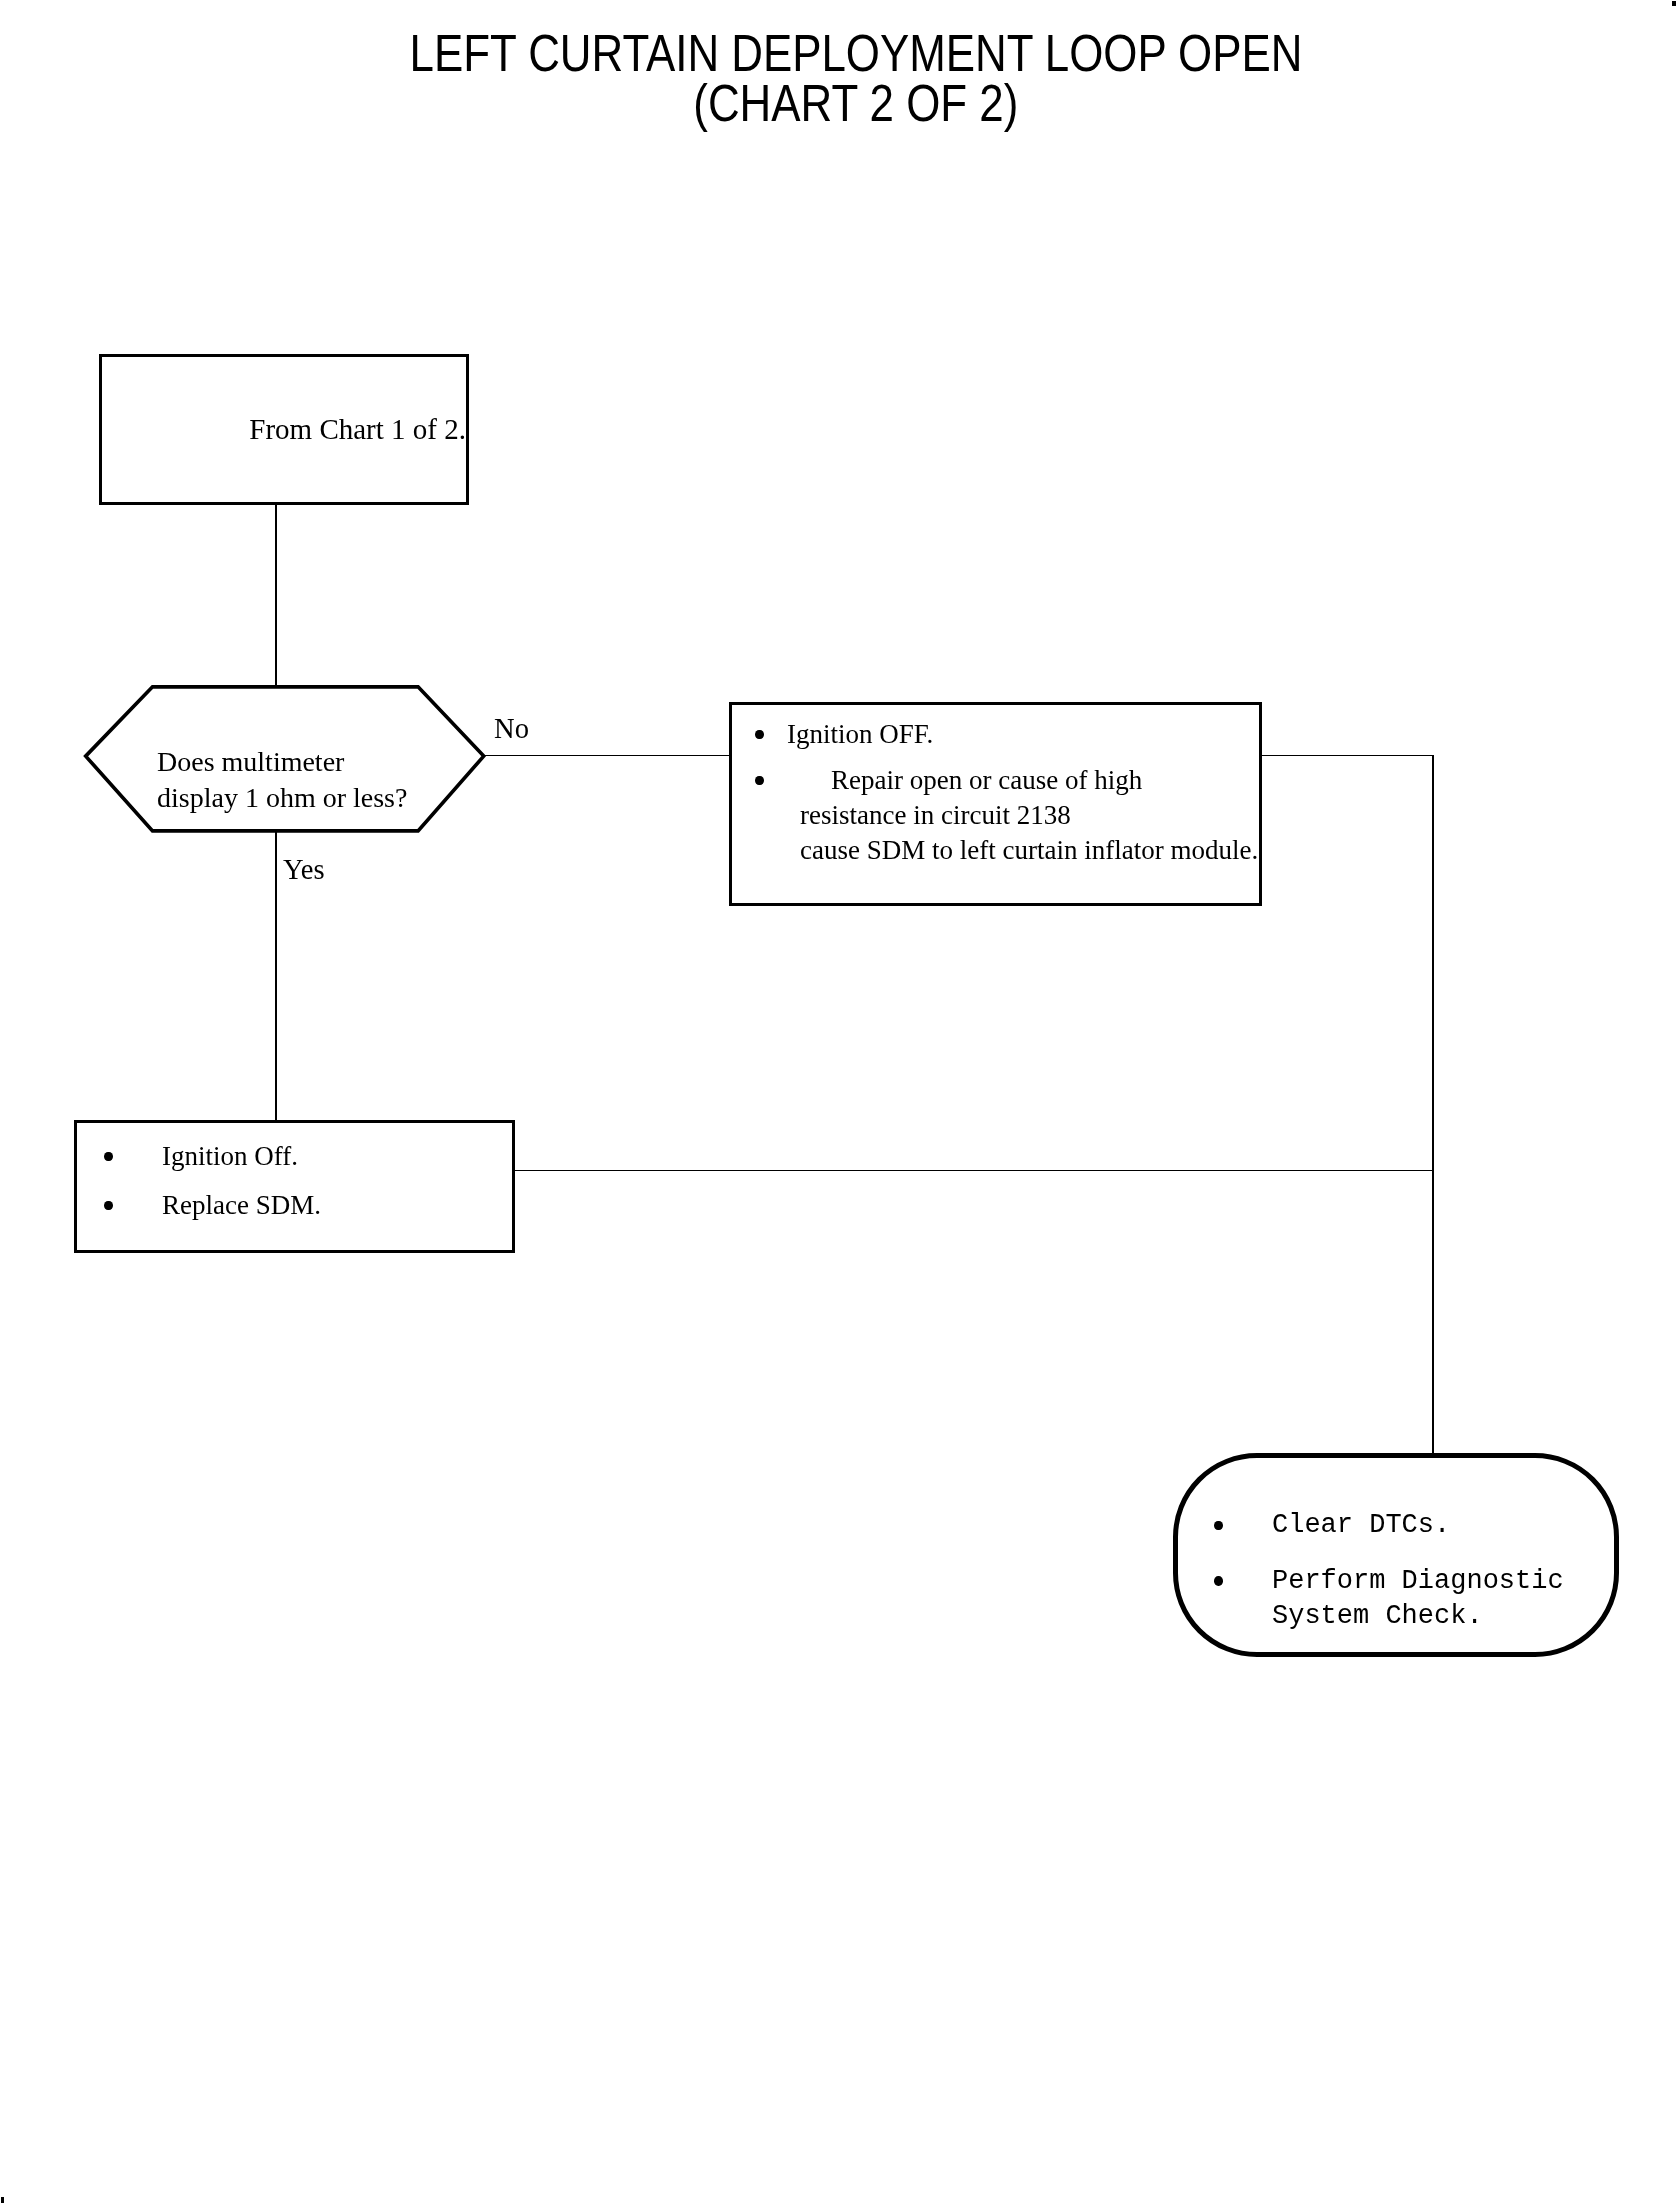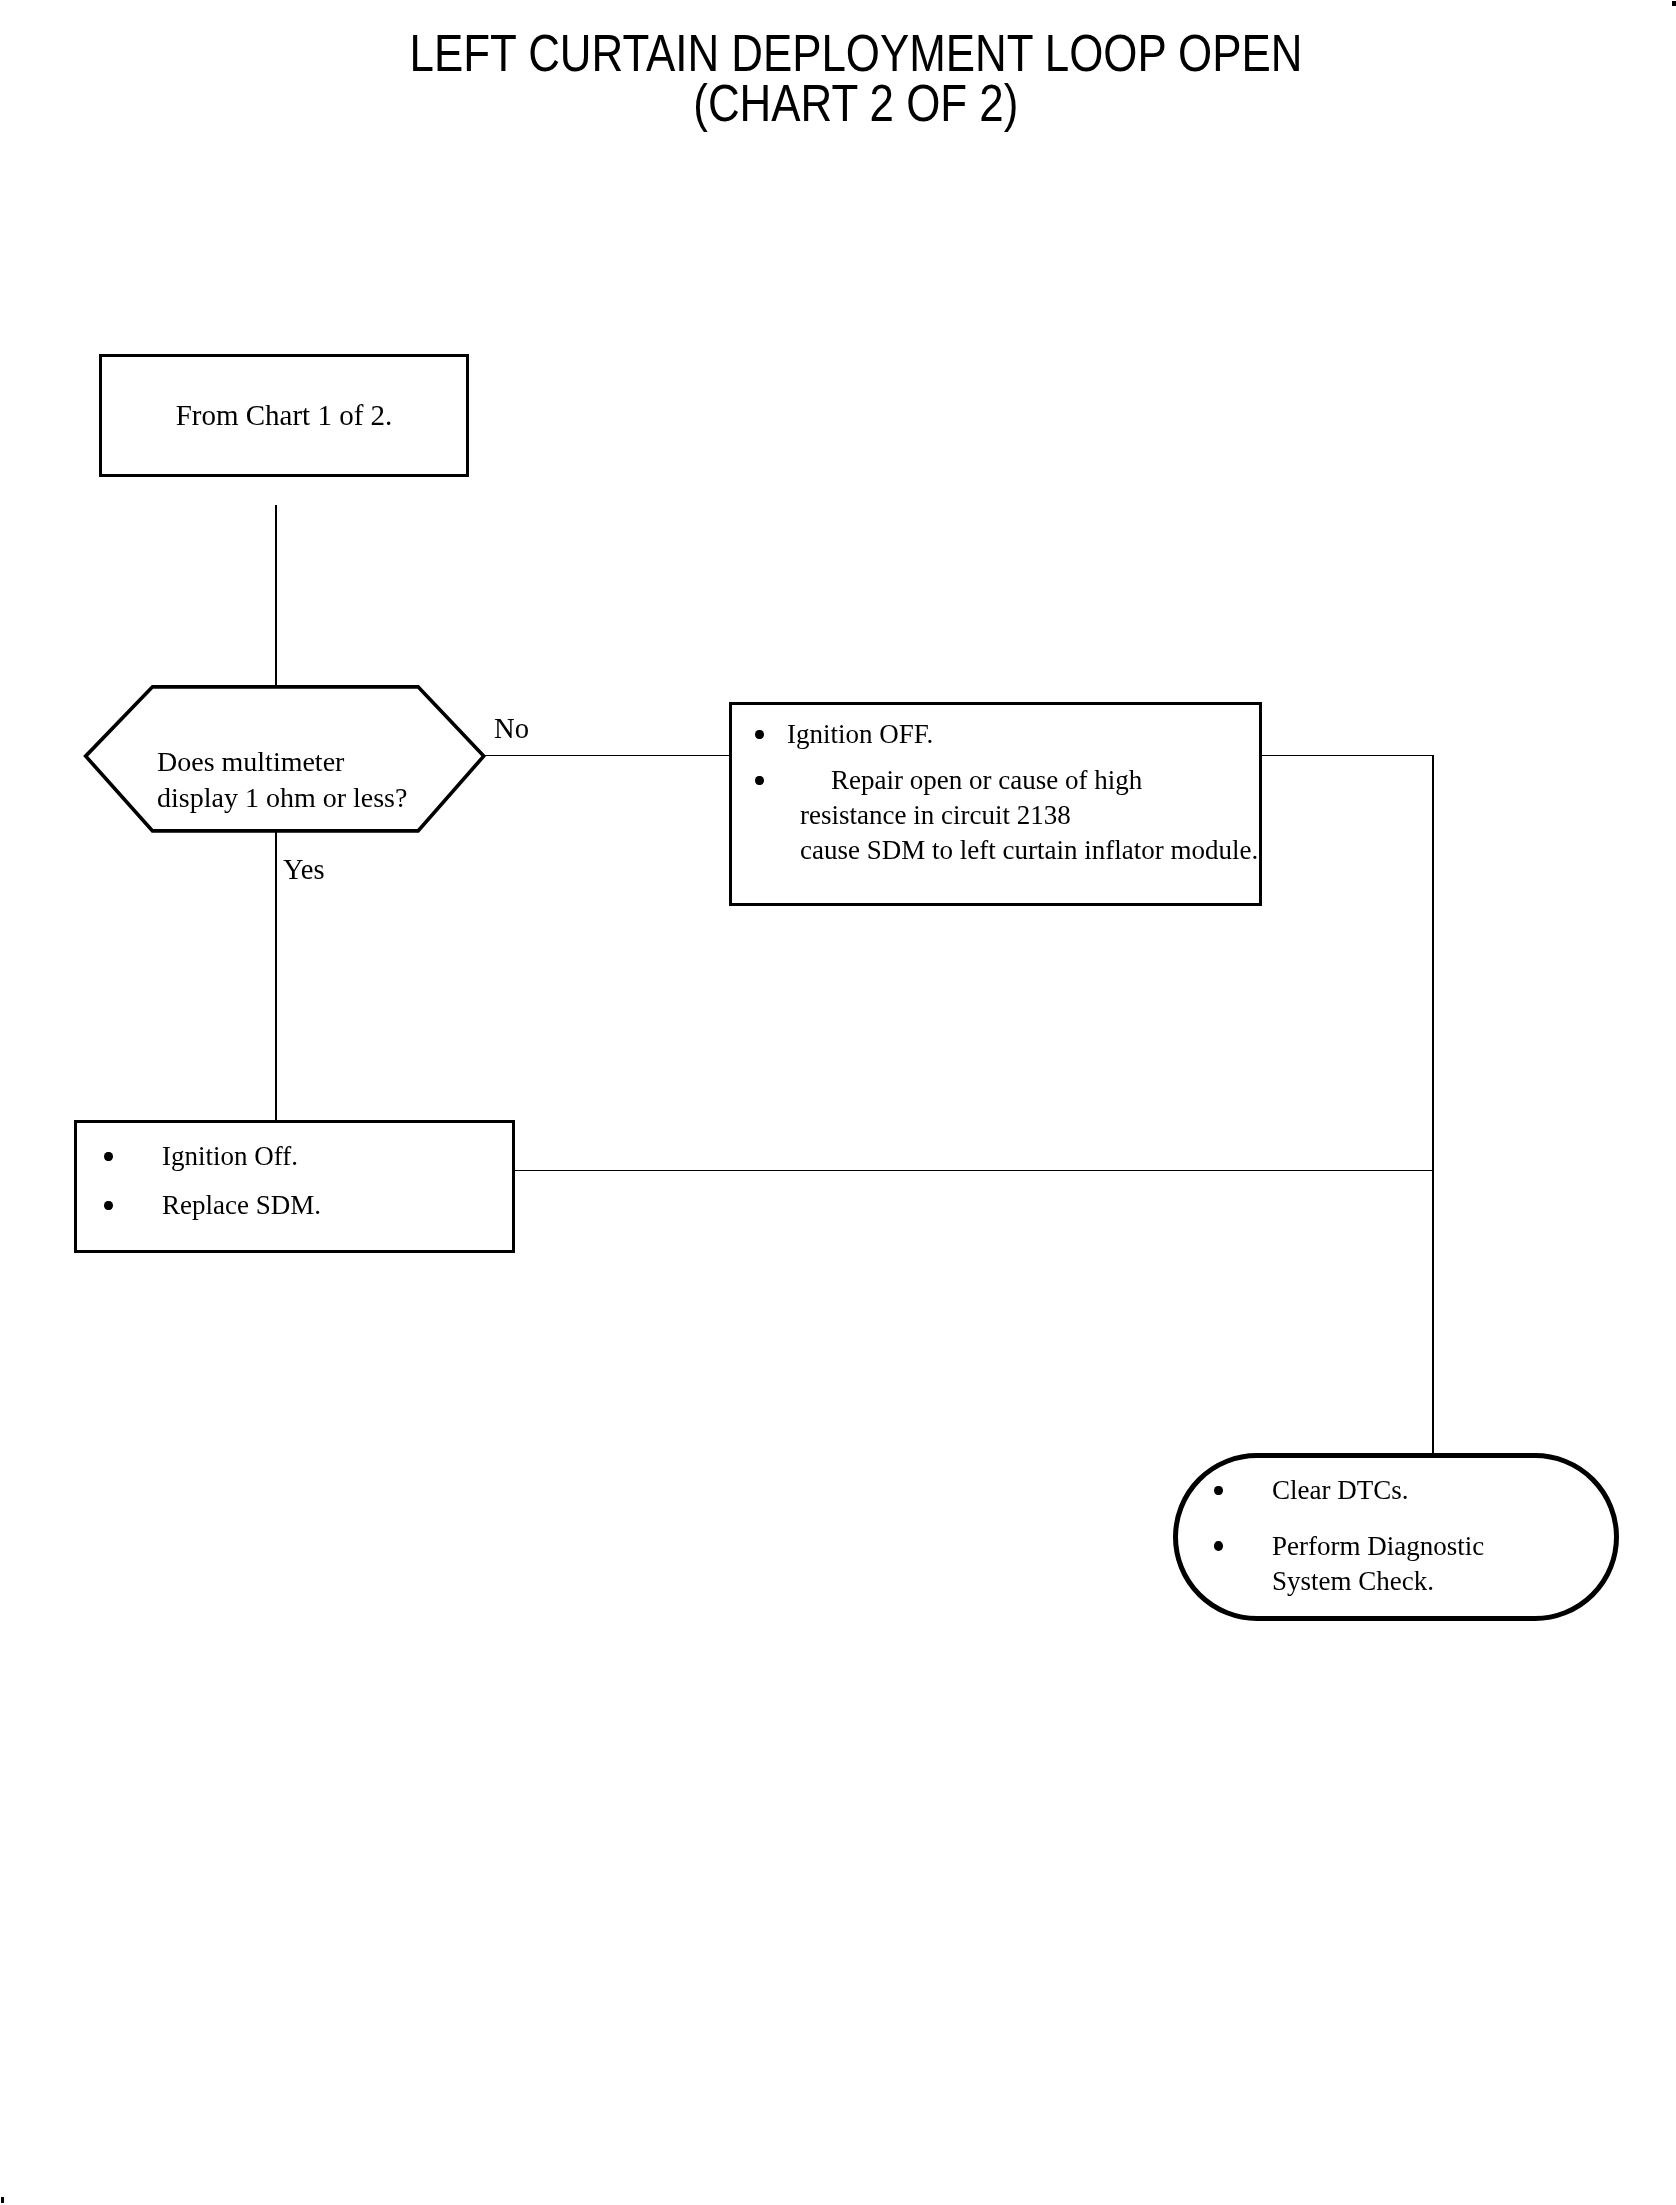--- a/index.html
+++ b/index.html
@@ -23,30 +23,30 @@
     font-weight:400;
     white-space:nowrap;
   }
   .title .tline{display:inline-block;transform:scaleX(0.86);transform-origin:50% 50%;}
   
   svg.wires{position:absolute;left:0;top:0;z-index:1;}
   
   .node{position:absolute;background:#fff;z-index:2;box-sizing:border-box;}
   .box{border:3px solid #000;}
   .start-box{
-    left:99px;top:354px;width:370px;height:123px;
-    display:flex;align-items:center;justify-content:center;
+    left:99px;top:354px;width:370px;height:151px;
+    display:flex;align-items:center;justify-content:flex-end;
     font-size:29px;
   }
   .no-box{left:729px;top:702px;width:533px;height:204px;font-size:27px;padding-top:12px;}
   .yes-box{left:74px;top:1120px;width:441px;height:133px;border-width:3.6px;font-size:27px;padding-top:16px;}
   .terminator{
-    left:1173px;top:1453px;width:446px;height:168px;
+    left:1173px;top:1453px;width:446px;height:204px;
     border:5.5px solid #000;border-radius:84px;
-    font-size:27px;padding-top:15px;
+    font-size:27px;padding-top:50px;font-family:Liberation Mono, monospace;
   }
   
   .row{display:flex;align-items:baseline;line-height:35px;}
   .no-box .row{padding-left:23px;}
   .no-box .row.cont{padding-left:68px;font-family:Liberation Serif, serif;}
   .no-box .row.para{margin-top:11px;gap:44px;}
   .yes-box .row{padding-left:27px;}
   .yes-box .row.para{margin-top:14px;}
   .terminator .row{padding-left:36px;}
   .terminator .row.para{margin-top:20.7px;}

